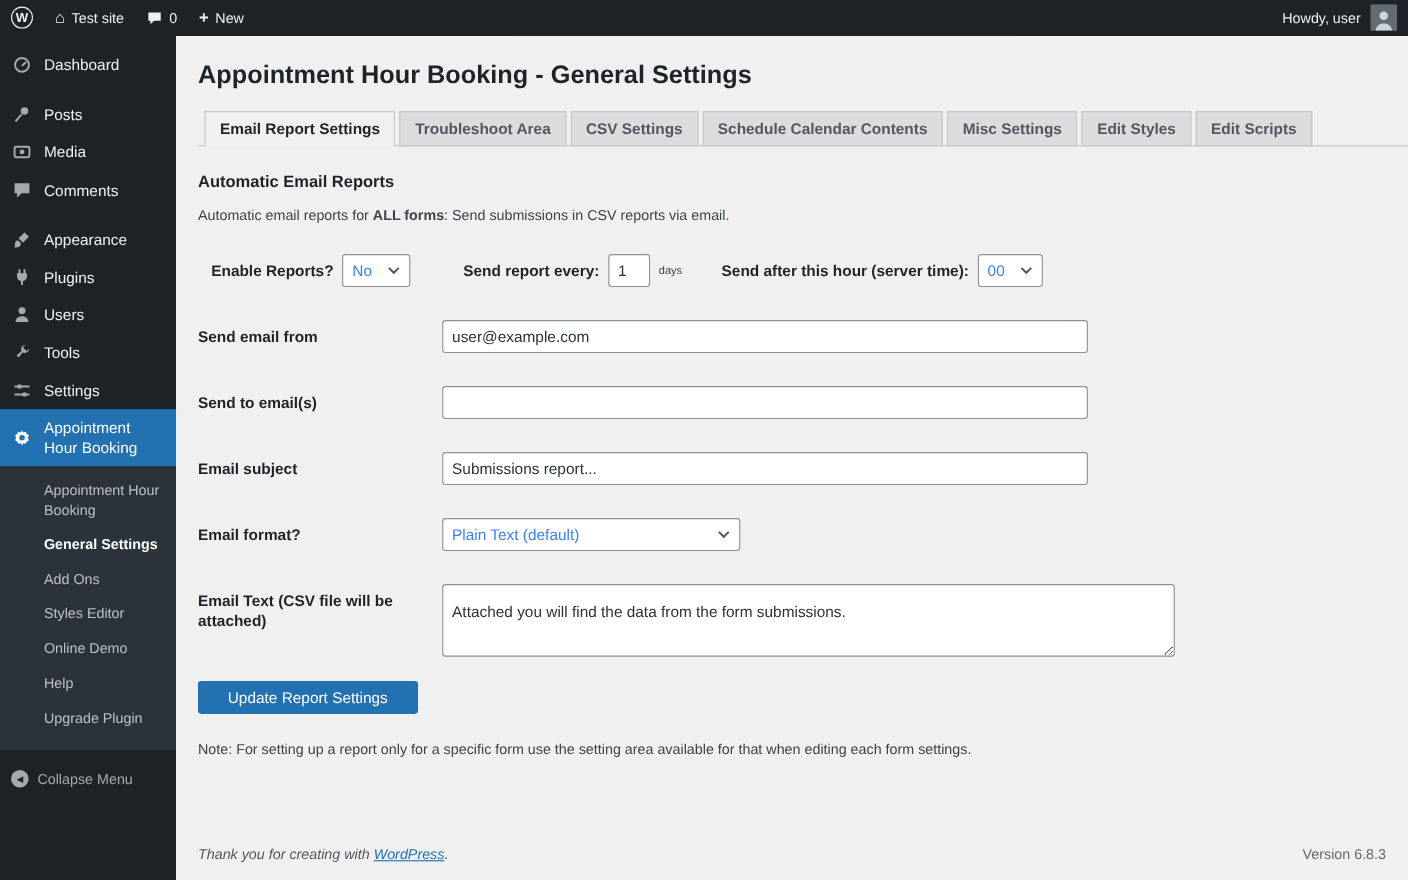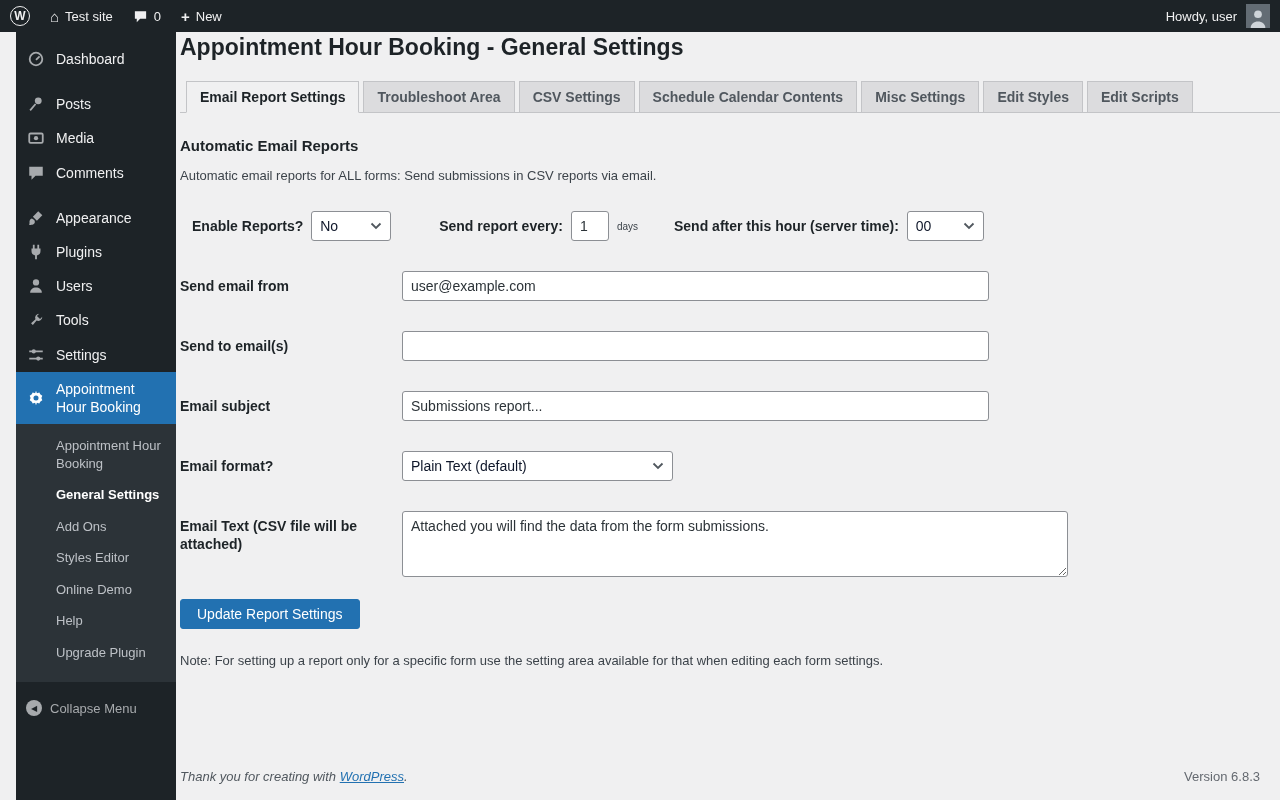--- a/index.html
+++ b/index.html
@@ -11,59 +11,59 @@
   .admin-bar{position:fixed;top:0;left:0;right:0;height:32px;background:#1d2327;color:#f0f0f1;display:flex;justify-content:space-between;align-items:stretch;z-index:100}
   .ab-group{display:flex;align-items:stretch}
   .ab-item{display:flex;align-items:center;gap:6px;padding:0 10px;color:#f0f0f1;font-size:13px}
   .wp-logo-mark{width:20px;height:20px;border:1.5px solid #f0f0f1;border-radius:50%;display:flex;align-items:center;justify-content:center;font-size:12px;font-weight:bold}
   .glyph{font-size:15px;line-height:1}
   .plus-glyph{font-size:15px;font-weight:bold;line-height:1}
   .ab-svg{display:flex;align-items:center;color:#f0f0f1}
   .avatar{width:24px;height:24px;background:#636c74;display:flex;align-items:flex-end;justify-content:center;overflow:hidden;margin-left:3px}
 
   
-  .sidebar{position:fixed;top:32px;left:16px;bottom:0;width:160px;background:#1d2327;display:flex;flex-direction:column;font-size:14px}
+  .sidebar{position:fixed;top:32px;left:0;bottom:0;width:160px;background:#1d2327;display:flex;flex-direction:column;font-size:14px}
   .menu{padding-top:10px}
   .menu-item{display:flex;align-items:center;gap:10px;padding:8px 10px;color:#f0f0f1;line-height:1.3}
   .mi-icon{width:20px;flex:0 0 20px;display:flex;justify-content:center;color:#a7aaad}
   .menu-sep{height:11px}
   .menu-item.active{background:#2271b1;color:#fff}
   .menu-item.active .mi-icon{color:#fff}
   .submenu{background:#2c3338;padding:6px 0 14px}
   .sub-item{display:block;padding:7px 12px 7px 40px;color:#bdc1c6;font-size:13px;line-height:1.35}
   .sub-item.current{color:#fff;font-weight:bold}
   .collapse{display:flex;align-items:center;gap:8px;padding:10px;color:#a7aaad;margin-top:8px;font-size:13px}
   .collapse-icon{width:16px;height:16px;border-radius:50%;background:#a7aaad;color:#1d2327;display:inline-flex;align-items:center;justify-content:center;font-size:8px}
 
   
   .content{margin-left:160px;margin-top:32px;height:768px;display:flex;flex-direction:column;background:#f0f0f1;padding:0 20px}
-  .page-title{font-size:23px;font-weight:bold;color:#1d2327;padding-top:2px}
+  .page-title{font-size:23px;font-weight:bold;color:#1d2327;padding-top:22px}
   .nav-tabs{border-bottom:1px solid #c3c4c7;padding-left:6px;margin-top:20px;margin-right:-20px;display:flex;align-items:flex-end}
   .nav-tab{border:1px solid #c3c4c7;background:#dcdcde;color:#50575e;padding:7px 13px;margin:0 4px -1px 0;font-size:14px;font-weight:bold;white-space:nowrap}
   .nav-tab.active{background:#f0f0f1;border-bottom-color:#f0f0f1;color:#1d2327}
 
   .section-title{font-size:15px;font-weight:bold;color:#1d2327;margin-top:24px}
   .intro{margin-top:14px;font-size:13px;color:#3c434a}
-  .intro b{font-weight:normal}
+  .intro b{font-weight:bold}
 
   .inline-row{display:flex;align-items:center;margin-top:28px}
   .inline-group{display:flex;align-items:center;gap:8px}
   .g1{margin-left:12px}.g2{margin-left:48px}.g3{margin-left:36px}
   .form-label{font-size:14px;font-weight:bold;color:#1d2327}
   .form-row{display:flex;margin-top:30px}
   .form-row .form-label{width:222px;flex:0 0 222px;padding-top:6px;line-height:1.3}
   .text-input{height:30px;border:1px solid #8c8f94;border-radius:3px;background:#fff;padding:0 8px;font:inherit;font-size:14px;color:#2c3338}
   .text-input.wide{width:587px}
   .text-input.tiny{width:38px}
-  .textarea{width:666px;height:66px;border:1px solid #8c8f94;border-radius:3px;background:#fff;padding:6px 8px;font:inherit;font-size:14px;color:#2c3338;resize:both;display:block}
-  .select-box{display:inline-flex;align-items:center;gap:32px;height:30px;border:1px solid #8c8f94;border-radius:3px;background:#fff;padding:0 8px;font-size:14px;color:#0f172a;cursor:pointer}
+  .textarea{width:666px;height:66px;border:1px solid #8c8f94;border-radius:3px;background:#fff;padding:16px 8px;font:inherit;font-size:14px;color:#2c3338;resize:both;display:block}
+  .select-box{display:inline-flex;align-items:center;gap:14px;height:30px;border:1px solid #8c8f94;border-radius:3px;background:#fff;padding:0 8px;font-size:14px;color:#3b82f6;cursor:pointer}
   .select-box.medium{width:271px;justify-content:space-between}
   .unit{font-size:10px;color:#3c434a}
 
-  .button-primary{margin-top:22px;align-self:flex-start;background:#2271b1;border:1px solid #2271b1;color:#fff;border-radius:3px;padding:0 16px;height:30px;font:inherit;font-size:14px;cursor:pointer}
+  .button-primary{margin-top:22px;align-self:flex-start;background:#2271b1;border:1px solid #2271b1;color:#fff;border-radius:3px;padding:0 26px;height:30px;font:inherit;font-size:14px;cursor:pointer}
   .note{margin-top:24px;font-size:13px;color:#3c434a}
 
   .footer{margin-top:auto;display:flex;justify-content:space-between;align-items:center;padding:14px 0 16px}
   .footer-left{font-style:italic;color:#50575e;font-size:13px}
   .footer-left a{color:#2271b1;text-decoration:underline;}
   .footer-right{color:#646970;font-size:13px}
 </style>
 </head>
 <body>
 

